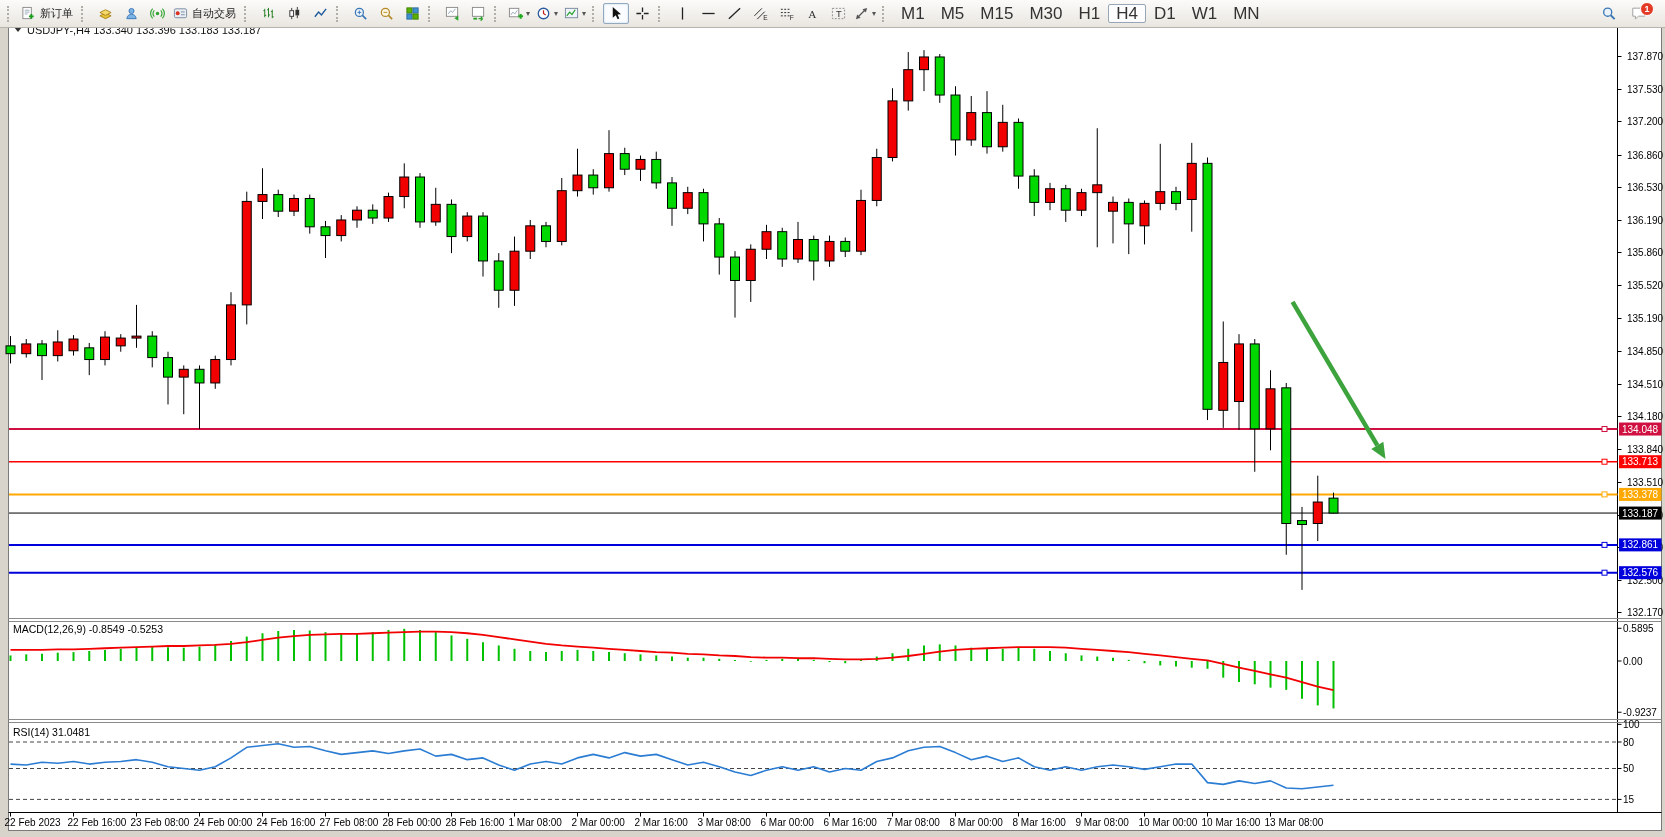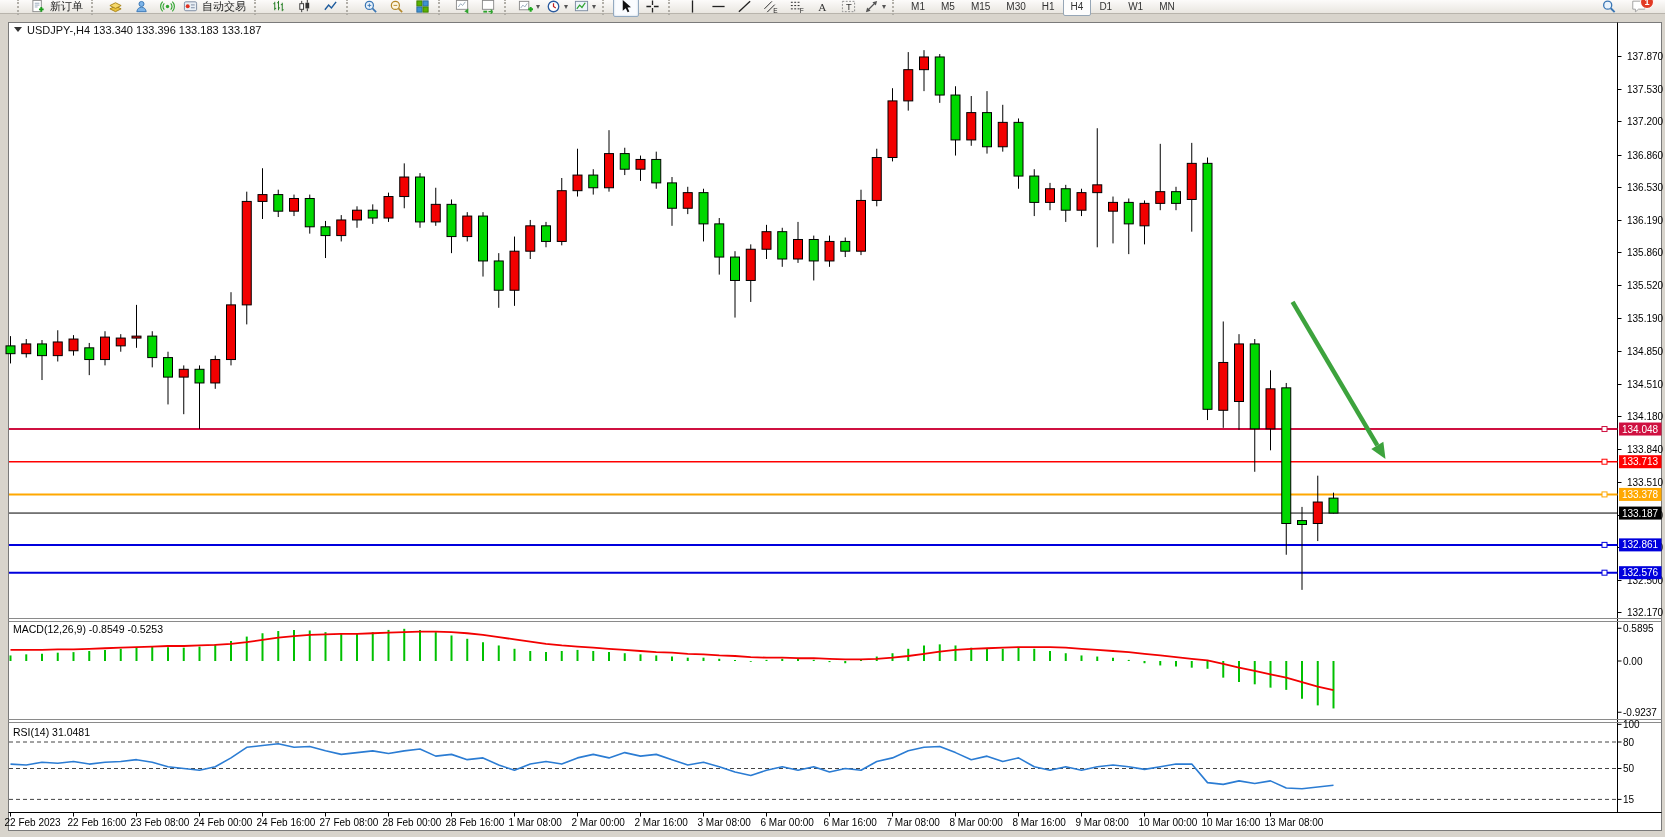--- a/index.html
+++ b/index.html
@@ -1,28 +1,28 @@
 <!DOCTYPE html>
 <html><head>
 <meta charset="utf-8">
 <style>
   html,body{margin:0;padding:0}
   body{width:1665px;height:837px;position:relative;overflow:hidden;
        background:#d8d4cc;font-family:"Liberation Sans",sans-serif;}
-  .toolbar{position:absolute;top:0;left:0;width:1665px;height:14px;z-index:5;
+  .toolbar{position:absolute;top:0;left:0;width:1665px;height:28px;z-index:5;
        background:linear-gradient(#fcfbfa,#e9e6e0);border-bottom:1px solid #b8b4ac;
-       display:flex;align-items:center;padding-left:14px;box-sizing:border-box}
+       display:flex;align-items:center;padding-left:4px;box-sizing:border-box}
   .tb-btn{height:19px;min-width:20px;display:flex;align-items:center;justify-content:center;
        padding:0 2px;border:1px solid transparent;border-radius:2px;gap:2px;flex:0 0 auto}
   .tb-btn svg{width:15px;height:15px;display:block}
   .tb-btn .lbl{font-size:11px;color:#222;white-space:nowrap;padding:0 2px}
   .tb-btn.active{background:#fafcff;border-color:#93a9c0;box-shadow:inset 0 0 2px #b8c8da}
   .tb-sep{width:6px;height:16px;margin:0 3px;border-left:2px dotted #b2afa8;flex:0 0 auto}
   .caret{font-size:8px;color:#555;margin-left:1px}
-  .tfbtn{font-size:10px;color:#333;padding:0 7px;height:17px;line-height:17px;
+  .tfbtn{font-size:17px;color:#333;padding:0 7px;height:17px;line-height:17px;
        border:1px solid transparent;border-radius:2px;flex:0 0 auto}
   .tfbtn.active{background:#fdfdfd;border-color:#96a6b6}
   .tb-right{margin-left:auto;display:flex;align-items:center;gap:14px;padding-right:18px}
   .tb-ricon{position:relative;display:flex;align-items:center}
   .tb-ricon svg{width:16px;height:15px;display:block}
   .badge{position:absolute;top:-4px;right:-7px;width:12px;height:12px;border-radius:50%;
        background:#e23a24;color:#fff;font-size:9px;line-height:12px;text-align:center;
        border:1px solid #fff;font-weight:bold}
   #chart-svg{position:absolute;top:0;left:0;z-index:1}
   .statusbar{position:absolute;left:0;bottom:0;width:1665px;height:6px;background:#d8d4cc;z-index:4}

